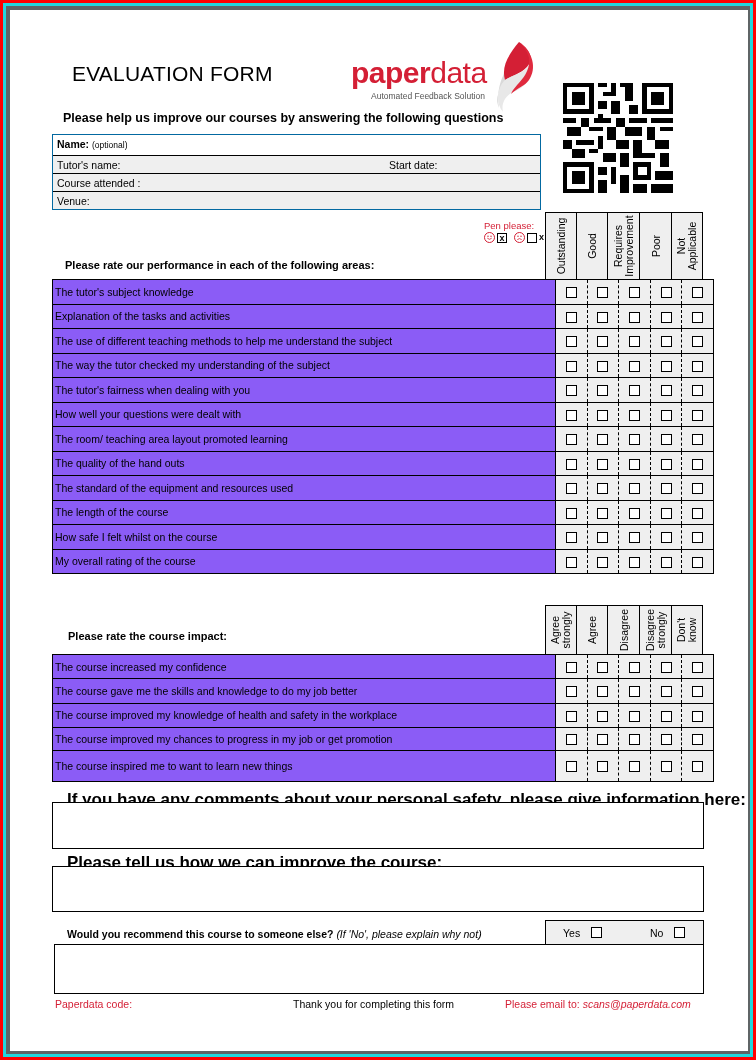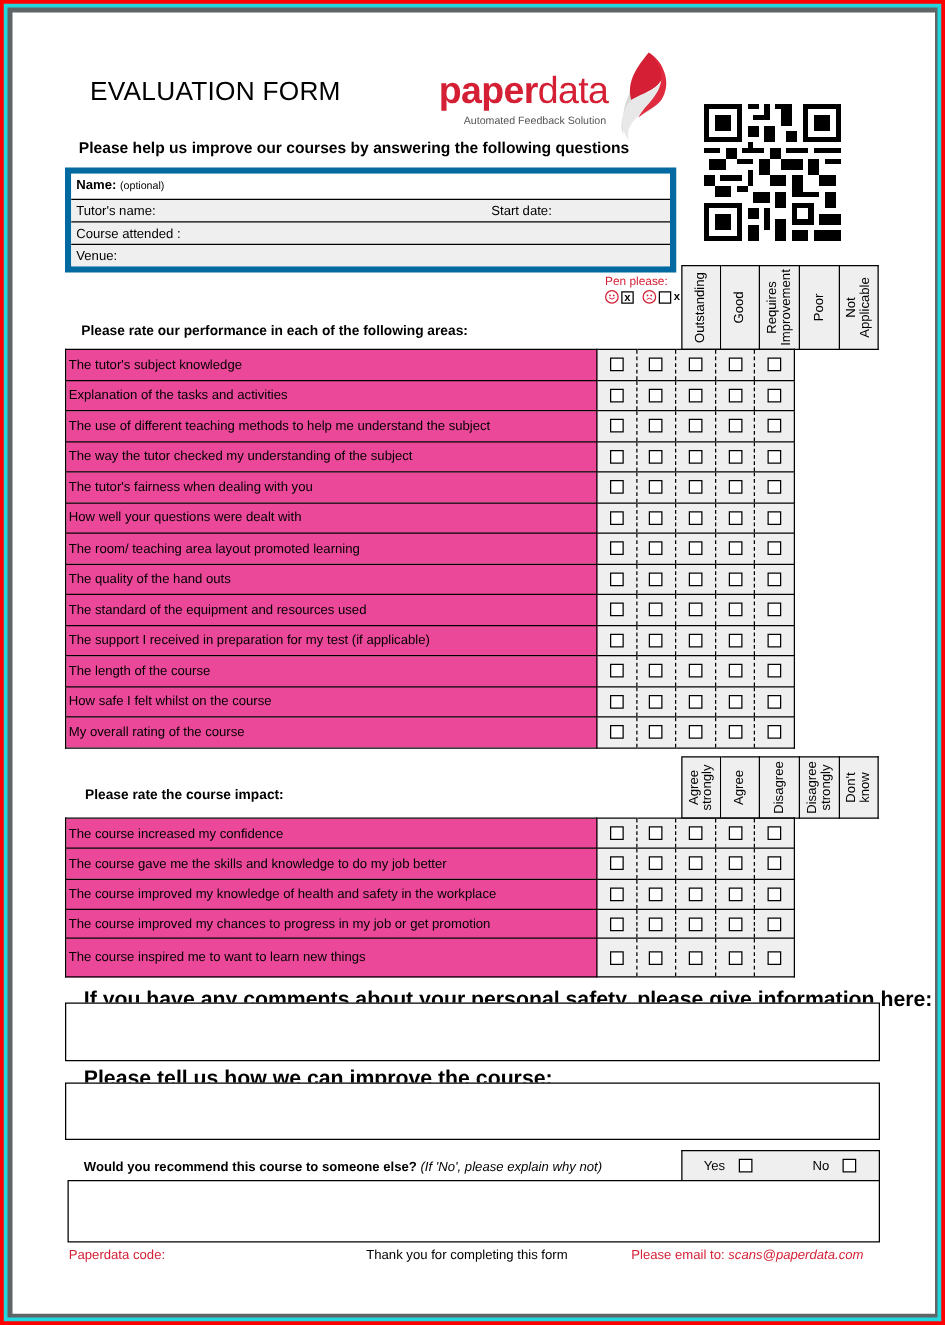--- a/index.html
+++ b/index.html
@@ -13,40 +13,40 @@
   .title { left: 62px; top: 52px; font-size: 21px; letter-spacing: 0.2px; }
   .logo { left: 341px; top: 28px; width: 200px; height: 80px; }
   .logo-word { position: absolute; left: 0; top: 18px; font-size: 30px; font-weight: bold; color: #d41f35; letter-spacing: -0.5px; }
   .logo-word .light { font-weight: normal; }
   .logo-tag { position: absolute; left: 20px; top: 53px; font-size: 8.5px; color: #555; }
   .logo-mark { position: absolute; left: 140px; top: 2px; }
   .qr { left: 553px; top: 73px; width: 110px; height: 110px; }
 
   .subtitle { left: 53px; top: 101px; font-size: 12.5px; font-weight: bold; }
 
-  .info-box { left: 42px; top: 124px; width: 489px; border: 5px solid #0369a1; }
+  .info-box { left: 42px; top: 124px; width: 489px; border: 1px solid #0369a1; }
   .info-row { height: 18px; font-size: 10.5px; padding: 3px 4px 0 4px; border-top: 1px solid #000; background: #efefef; position: relative; }
   .info-row:first-child { border-top: none; background: #fff; height: 20px; }
   .info-row .small { font-size: 8.5px; }
   .info-row .right { position: absolute; left: 336px; top: 3px; }
 
   .section-head { font-size: 11px; font-weight: bold; }
   .pen { left: 474px; top: 210px; font-size: 9.5px; color: #d41f35; line-height: 11px; }
   .pen-icons { display: flex; align-items: center; gap: 2px; margin-top: 1px; }
   .face { width: 11px; height: 11px; border: 1px solid #d41f35; border-radius: 50%; position: relative; display: inline-block; }
   .mini-box { width: 10px; height: 10px; border: 1px solid #000; display: inline-block; font-size: 9px; line-height: 8px; text-align: center; font-weight: bold; color: #000; }
   .xmark { font-size: 9px; color: #000; font-weight: bold; }
   .hdr-row { display: flex; position: absolute; }
   .hdr-cell { border: 1px solid #000; border-left: none; background: #efefef; position: relative; }
   .hdr-cell:first-child { border-left: 1px solid #000; }
   .hdr-text { position: absolute; left: 50%; top: 50%; transform: translate(-50%,-50%) rotate(-90deg); font-size: 10.5px; line-height: 11px; text-align: center; white-space: nowrap; }
 
   table.rating { position: absolute; border-collapse: collapse; }
   table.rating td { border: 1px solid #000; font-size: 10.5px; padding: 0 2px; }
-  table.rating td.q { background: #ec4899; width: 425px; }
+  table.rating td.q { background: #8b5cf6; width: 503px; }
   table.rating td.c { background: #efefef; width: 31.6px; text-align: center; border-left: 1px dashed #000; border-right: 1px dashed #000; }
   table.rating td.c:last-child { border-right: 1px solid #000; }
   .cb { width: 11px; height: 11px; border: 1.3px solid #000; display: inline-block; vertical-align: middle; background: #fff; }
 
   .comment-label { font-size: 17px; font-weight: bold; }
   .comment-box { border: 1px solid #000; background: #fff; }
 
   .yesno { left: 535px; top: 910px; width: 159px; height: 24px; background: #efefef; border: 1px solid #000; border-bottom: none; font-size: 10.5px; }
   .yesno span { position: absolute; top: 6px; }
 
@@ -257,28 +257,20 @@
         </tr>
         <tr style="height: 24.5px;">
           <td class="q">The standard of the equipment and resources used</td>
           <td class="c"><span class="cb"></span></td>
           <td class="c"><span class="cb"></span></td>
           <td class="c"><span class="cb"></span></td>
           <td class="c"><span class="cb"></span></td>
           <td class="c"><span class="cb"></span></td>
         </tr>
         <tr style="height: 24.5px;">
-          <td class="q">The support I received in preparation for my test (if applicable)</td>
-          <td class="c"><span class="cb"></span></td>
-          <td class="c"><span class="cb"></span></td>
-          <td class="c"><span class="cb"></span></td>
-          <td class="c"><span class="cb"></span></td>
-          <td class="c"><span class="cb"></span></td>
-        </tr>
-        <tr style="height: 24.5px;">
           <td class="q">The length of the course</td>
           <td class="c"><span class="cb"></span></td>
           <td class="c"><span class="cb"></span></td>
           <td class="c"><span class="cb"></span></td>
           <td class="c"><span class="cb"></span></td>
           <td class="c"><span class="cb"></span></td>
         </tr>
         <tr style="height: 24.5px;">
           <td class="q">How safe I felt whilst on the course</td>
           <td class="c"><span class="cb"></span></td>

